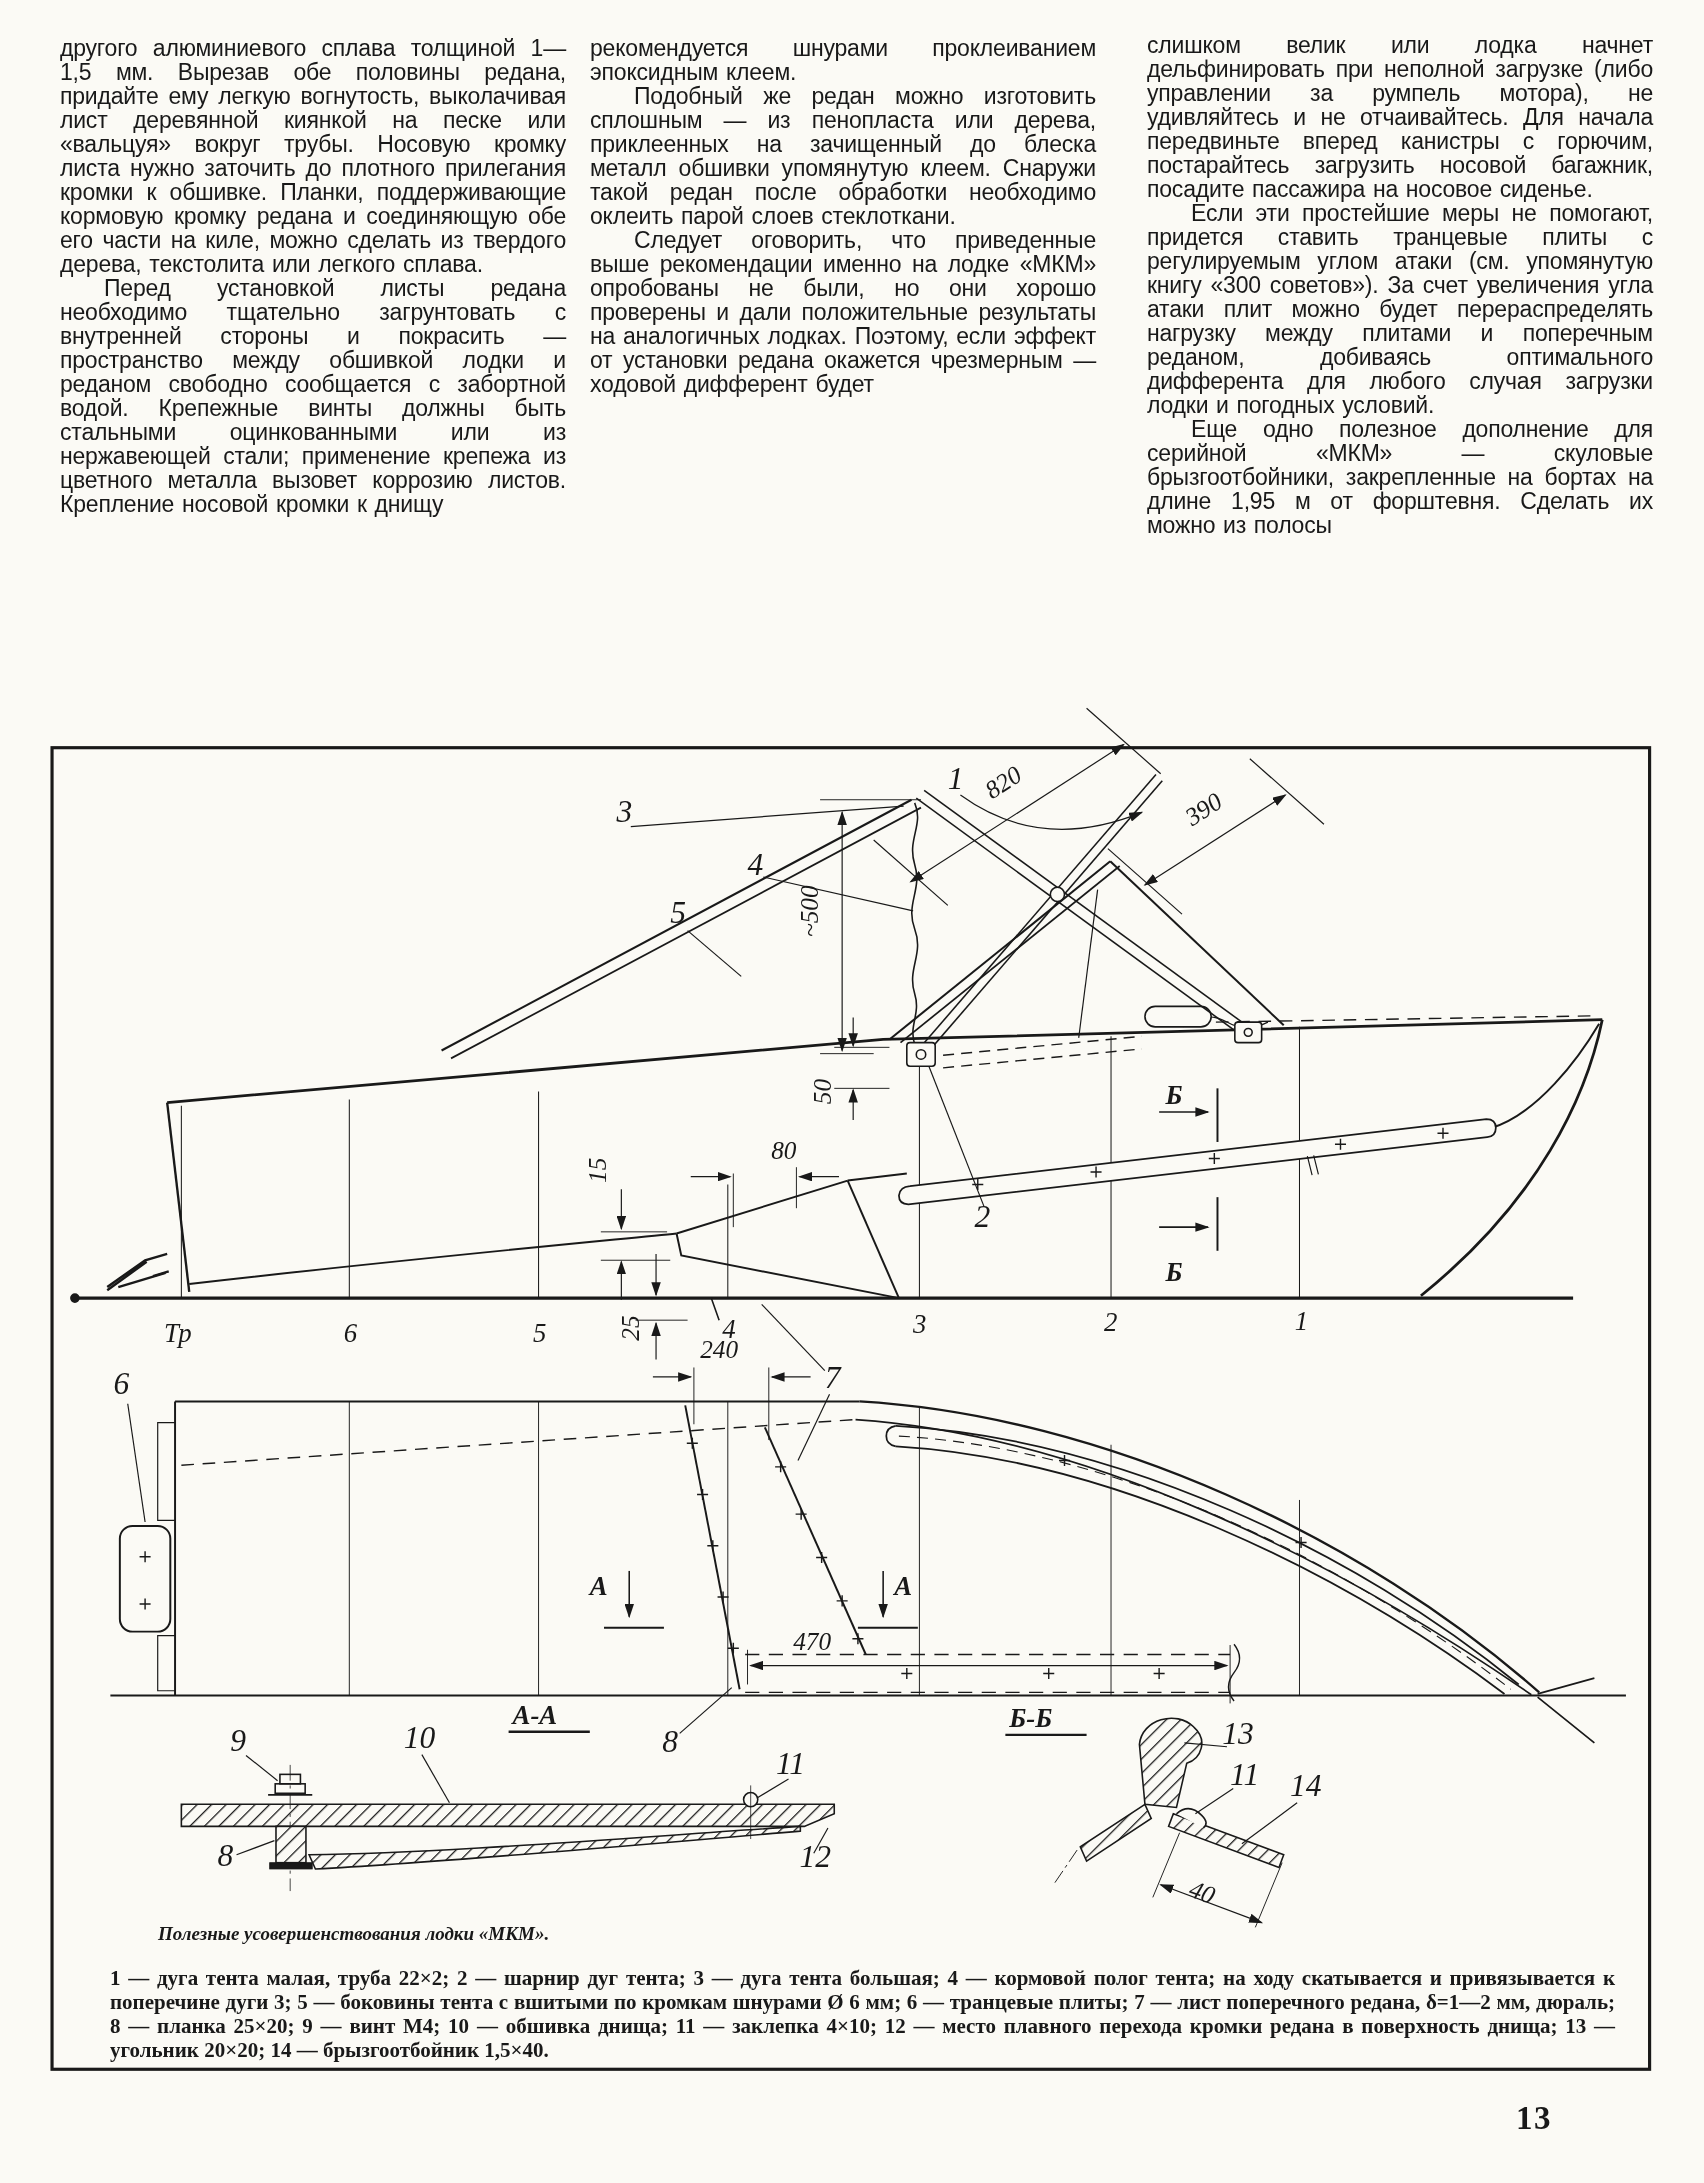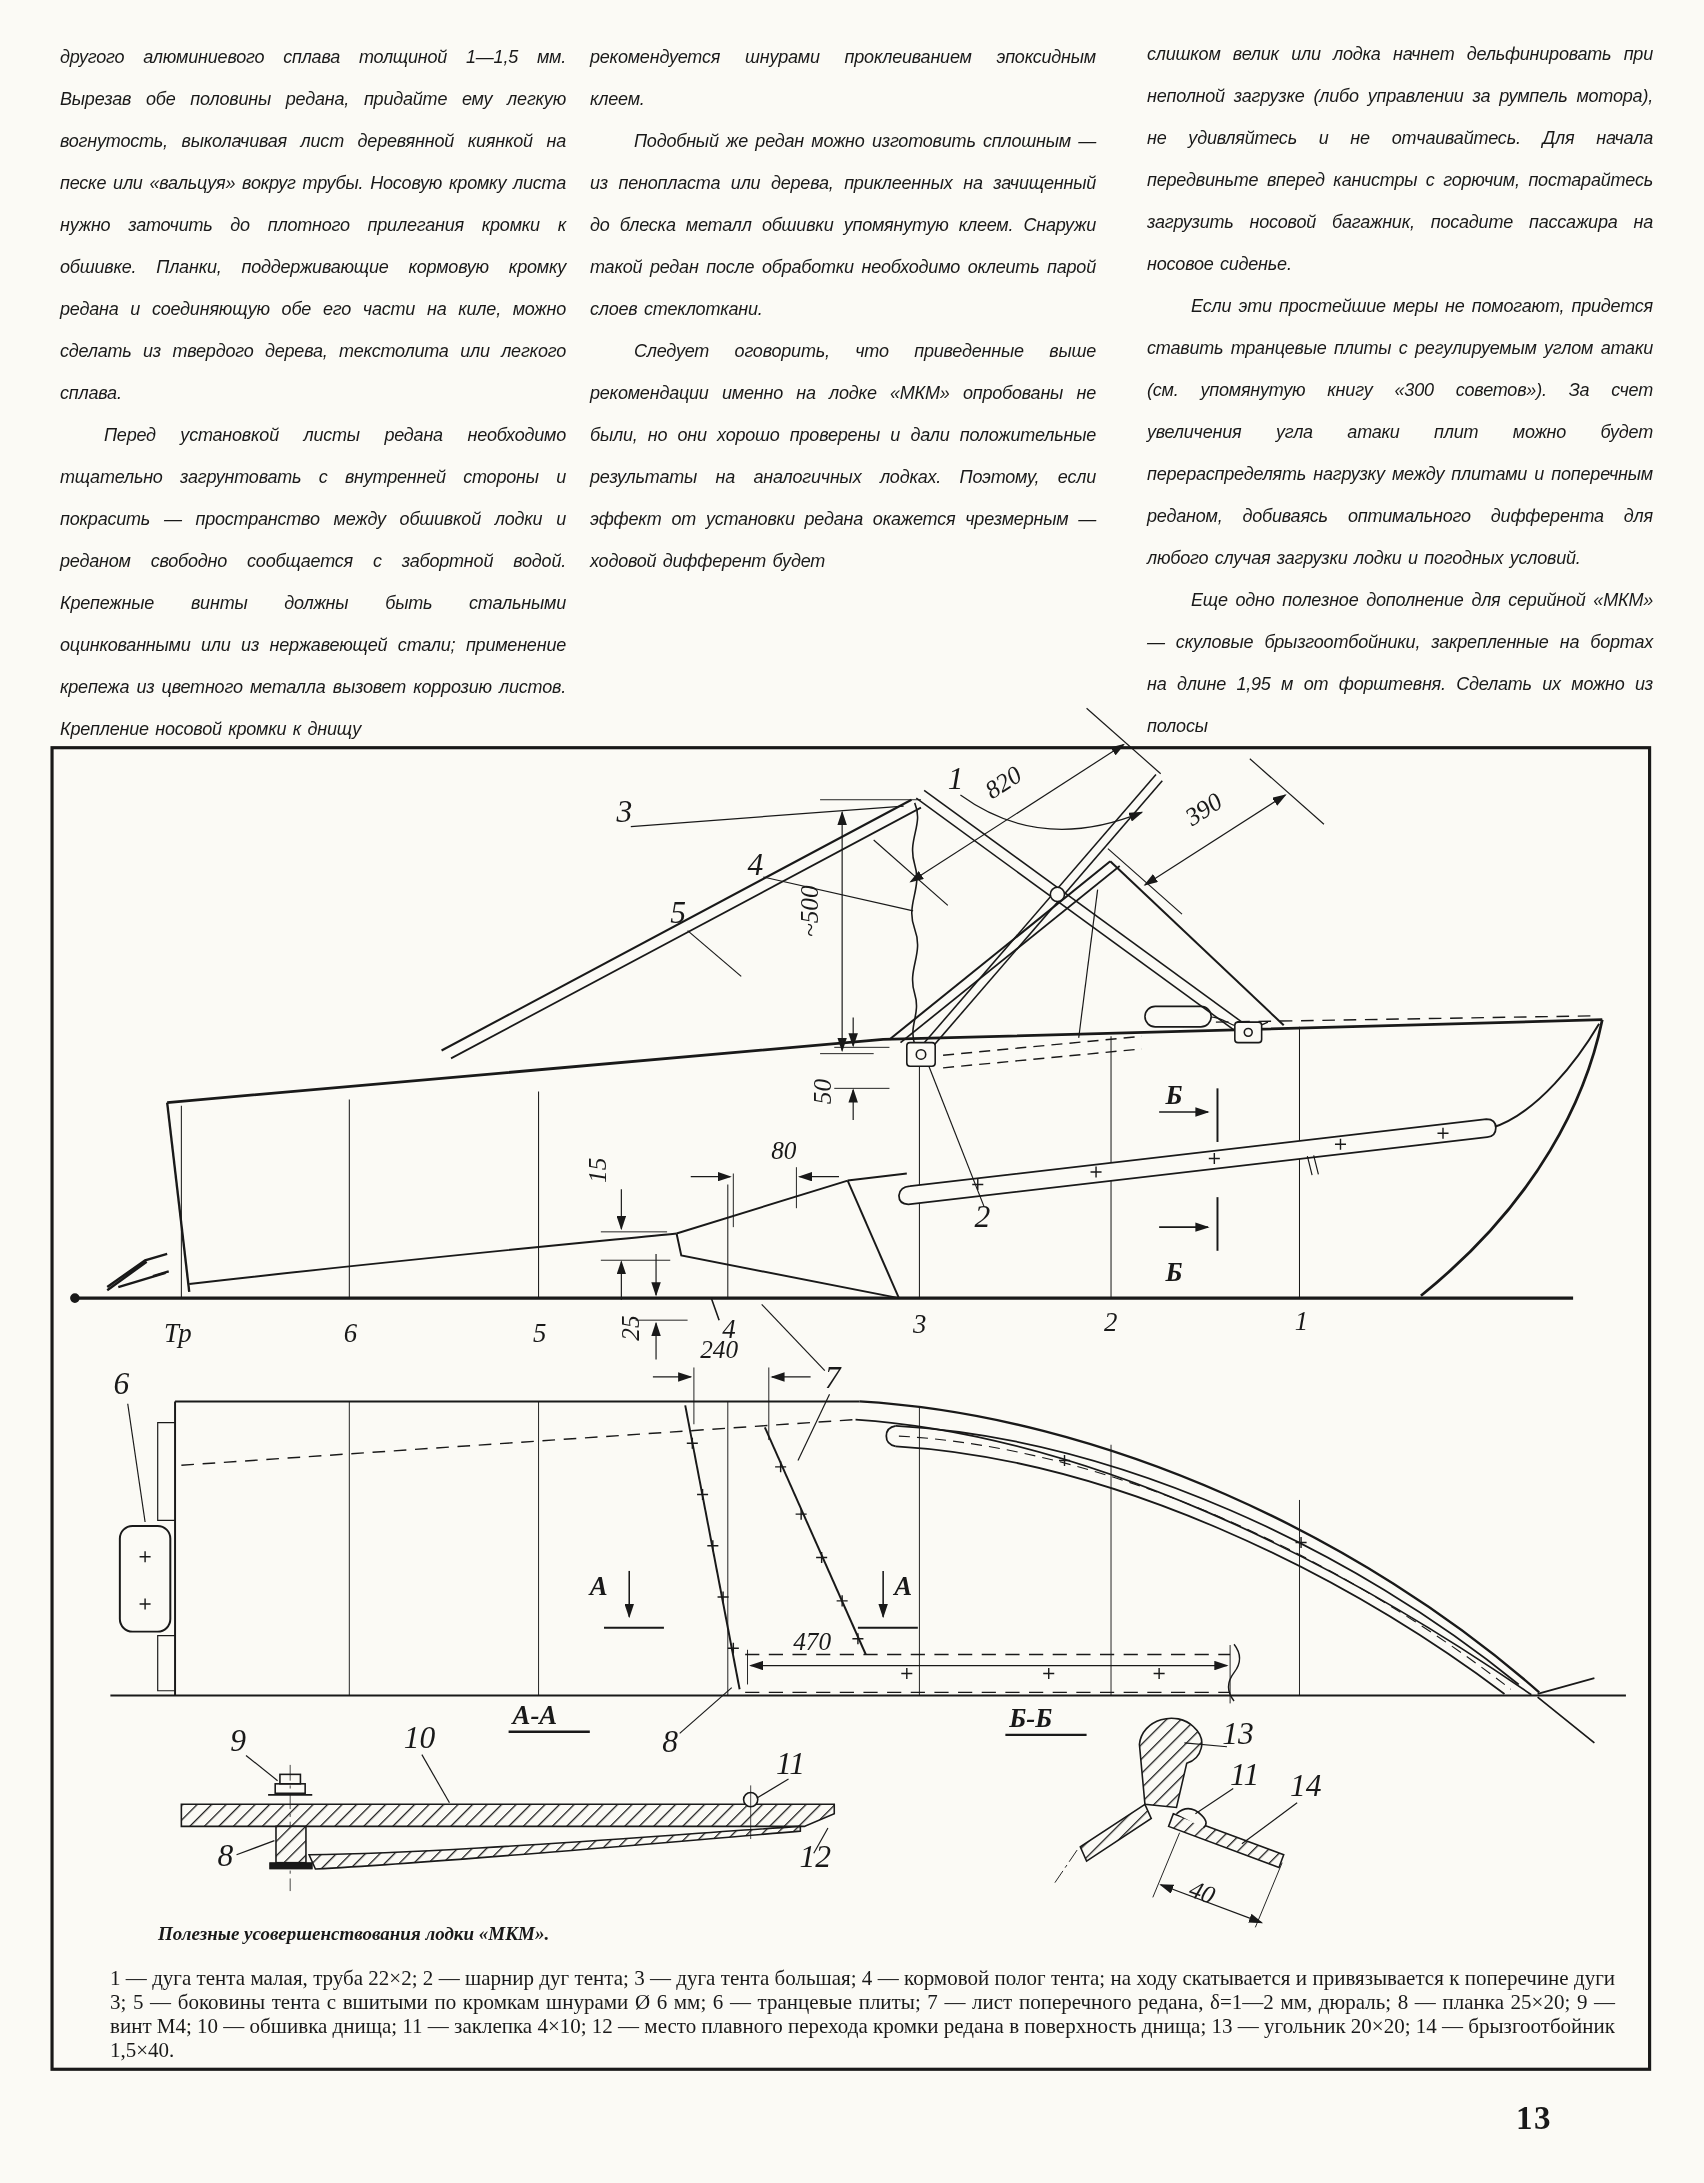--- a/index.html
+++ b/index.html
@@ -1,26 +1,26 @@
 <!DOCTYPE html>
 <html style="font-size:12.6px"><head>
 <meta charset="utf-8">
 <style>
   html,body{margin:0;padding:0;}
   body{width:1704px;height:2183px;position:relative;background:#fbfaf5;color:#191919;
        font-family:"Liberation Sans",sans-serif;}
-  .col{position:absolute;width:506px;text-align:justify;font-size:18px;line-height:42px;
-       letter-spacing:-0.2px;word-spacing:1.6px;font-style:italic;}
+  .col{position:absolute;width:506px;text-align:justify;font-size:23px;line-height:24px;
+       letter-spacing:-0.2px;word-spacing:1.6px;}
   .col p{margin:0;text-indent:44px;}
   .col p:first-child{text-indent:0;}
   #figure-frame{position:absolute;left:0;top:0;}
   .caption-title{position:absolute;left:158px;top:1923px;width:1341px;
        font-family:"Liberation Serif",serif;font-style:italic;font-weight:bold;font-size:19px;}
   .caption-body{position:absolute;left:110px;top:1966px;width:1505px;text-align:justify;
-       font-family:"Liberation Serif",serif;font-size:21px;line-height:24px;}
+       font-family:"Liberation Serif",serif;font-size:21px;line-height:24px;font-weight:bold;}
   .page-num{position:absolute;left:1516px;top:2100px;font-family:"Liberation Serif",serif;
        font-weight:bold;font-size:33px;letter-spacing:1.6px;}
   svg text{font-family:"Liberation Serif",serif;font-style:italic;fill:#191919;}
   svg .stn{font-size:34px;}
   svg .prt{font-size:40px;}
   svg .dim{font-size:32px;}
   svg .sec{font-size:34px;font-weight:bold;}
 </style>
 </head>
 <body>

